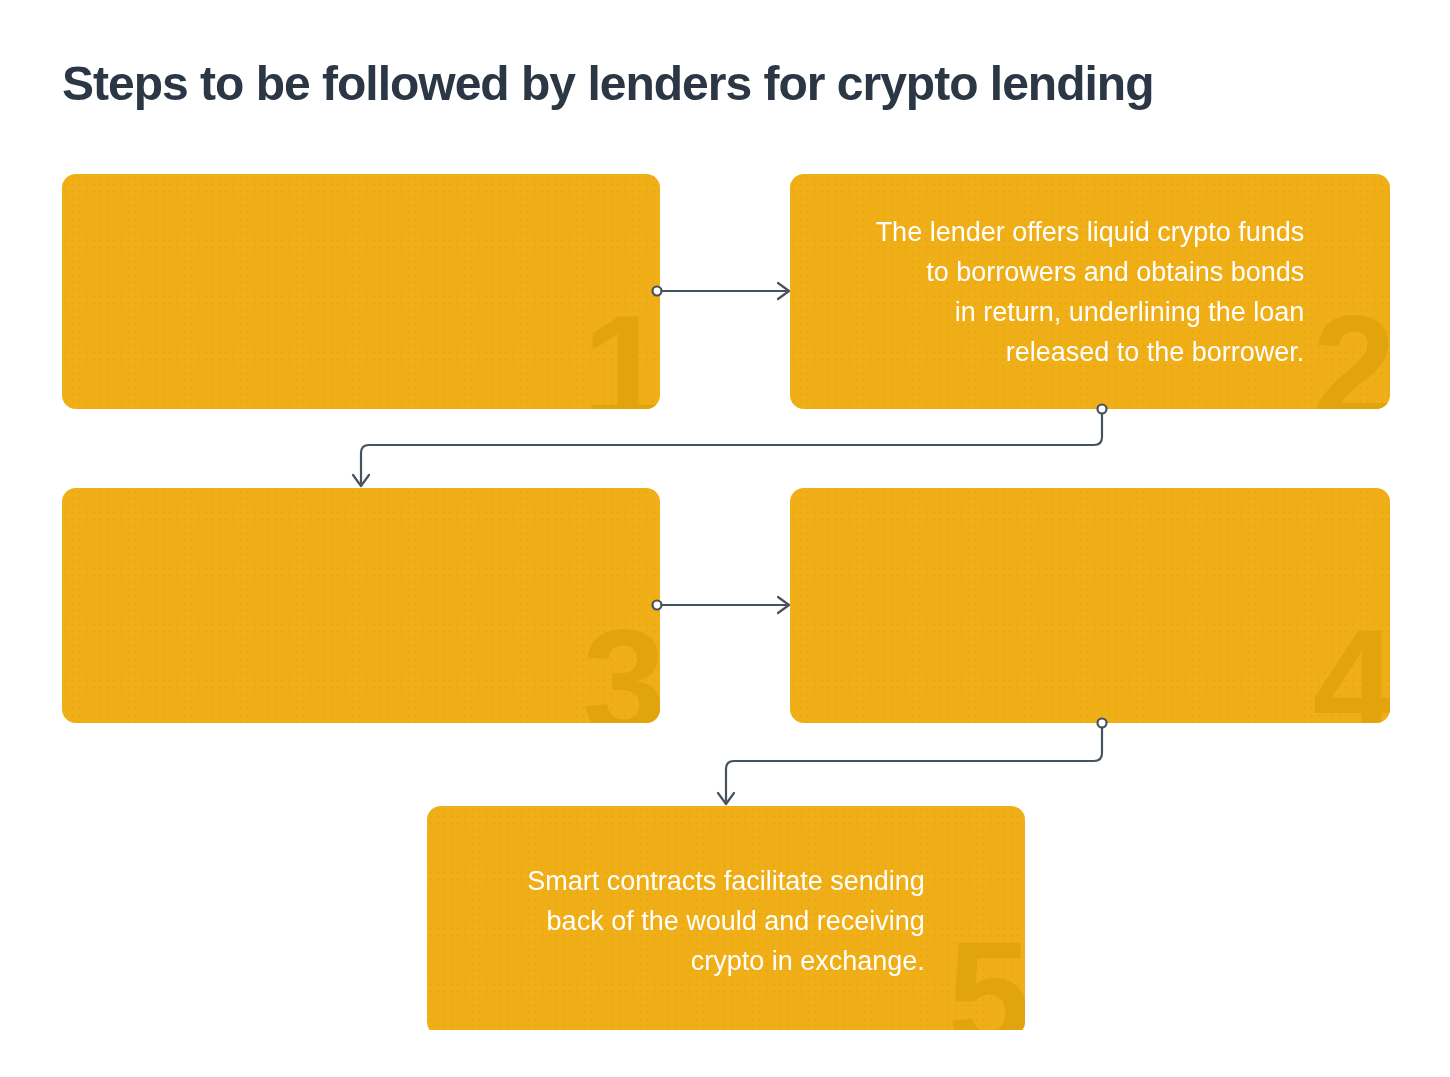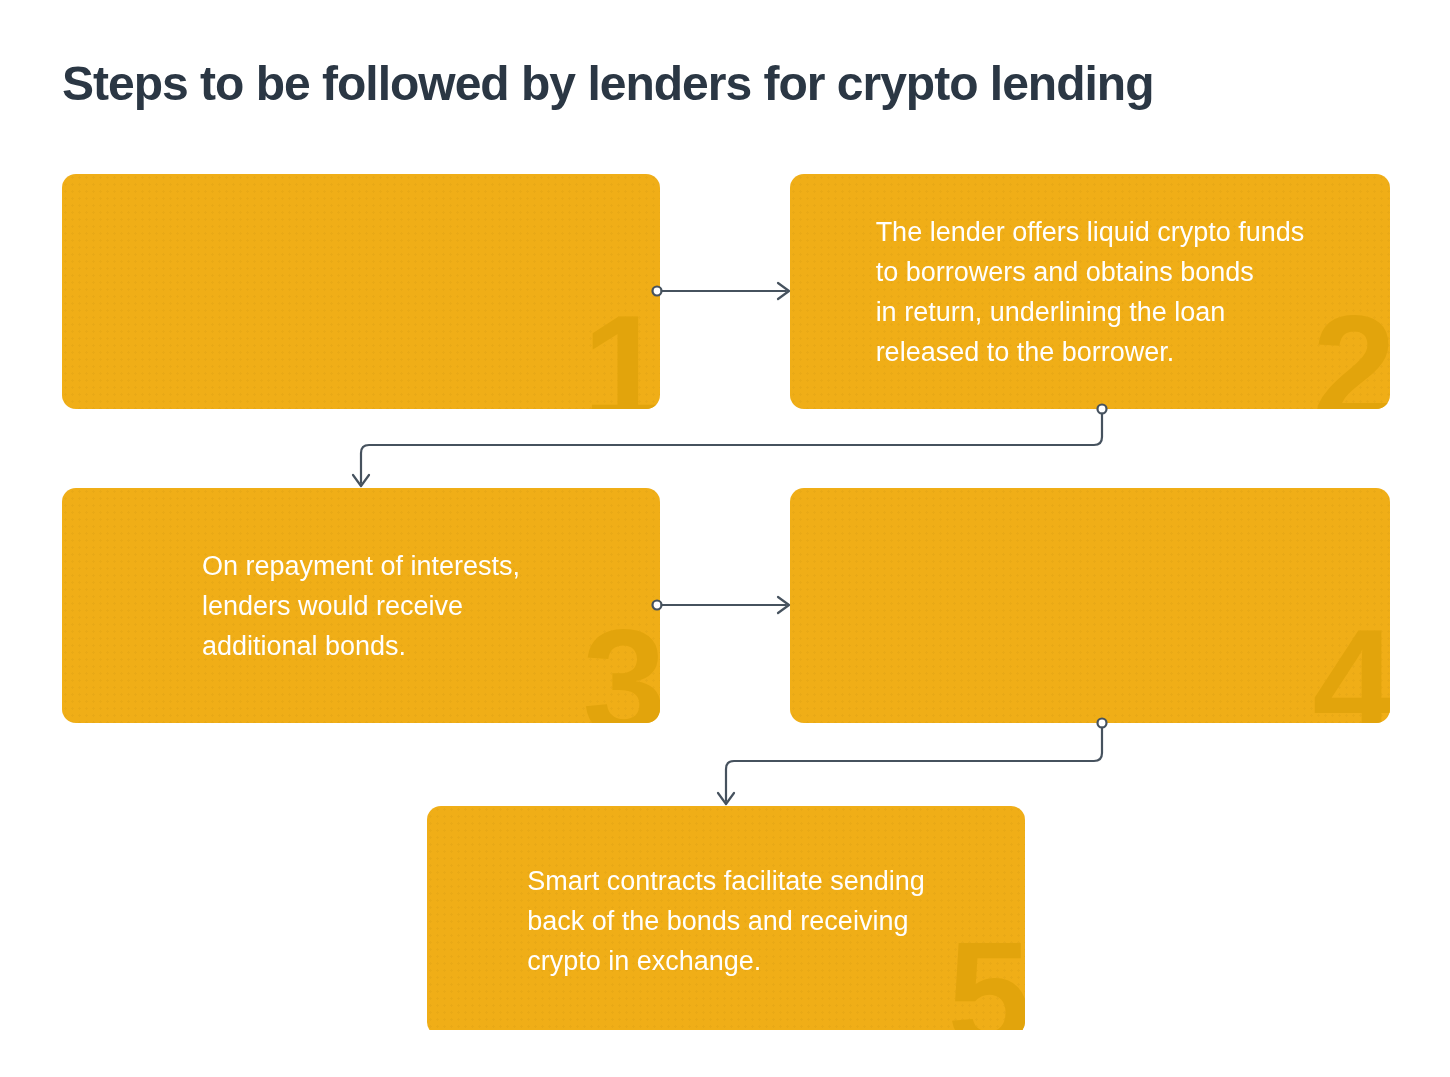--- a/index.html
+++ b/index.html
@@ -39,21 +39,21 @@
     display: flex;
     align-items: center;
     justify-content: center;
   }
   .step-text {
     position: relative;
     z-index: 2;
     color: var(--box_text);
     font-size: 27px;
     line-height: 40px;
-    text-align: left;
+    text-align: right;
     white-space: pre-line;
     padding: 0 20px;
   }
   .step-num {
     position: absolute;
     z-index: 1;
     right: -6px;
     bottom: -34px;
     font-size: 150px;
     font-weight: 700;
@@ -99,33 +99,30 @@
   <div class="step-box box-2">
     <span class="step-num">2</span>
     <div class="step-text">The lender offers liquid crypto funds
 to borrowers and obtains bonds
 in return, underlining the loan
 released to the borrower.</div>
   </div>
 
   <div class="step-box box-3">
     <span class="step-num">3</span>
-    <div class="step-text">On repayment of interests,
-lenders would receive
-additional bonds.</div>
   </div>
 
   <div class="step-box box-4">
     <span class="step-num">4</span>
   </div>
 
   <div class="step-box box-5">
     <span class="step-num">5</span>
     <div class="step-text">Smart contracts facilitate sending
-back of the bonds and receiving
+back of the would and receiving
 crypto in exchange.</div>
   </div>
 
   <svg class="connector conn-1-2" width="145" height="24" viewBox="0 0 145 24">
     <circle cx="7" cy="12" r="4.5"></circle>
     <line x1="11.5" y1="12" x2="136" y2="12"></line>
     <path d="M128 4 L139 12 L128 20"></path>
   </svg>
 
   <svg class="connector conn-2-3" width="766" height="90" viewBox="0 0 766 90">

